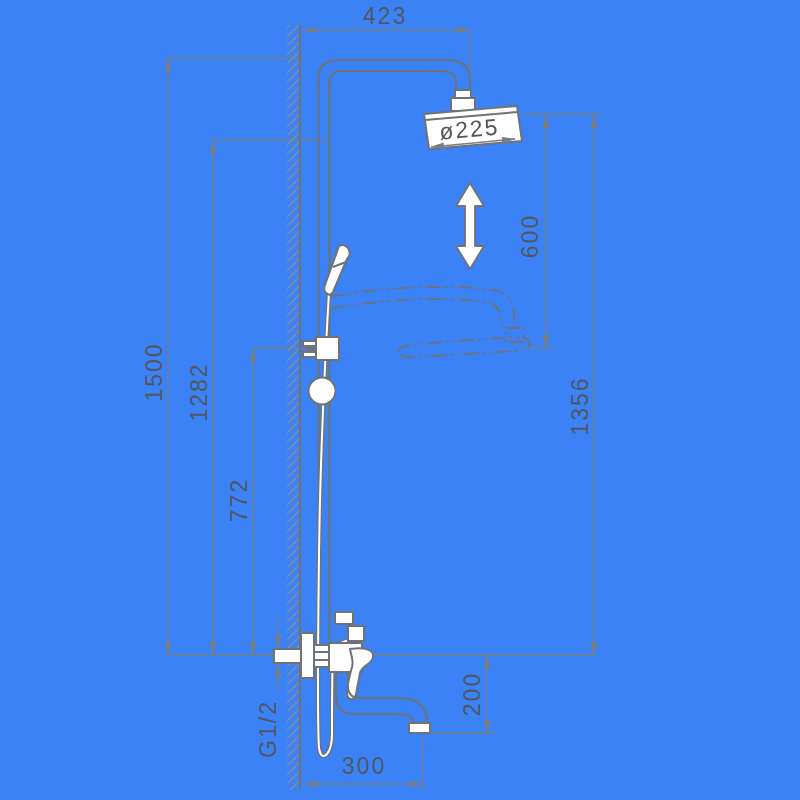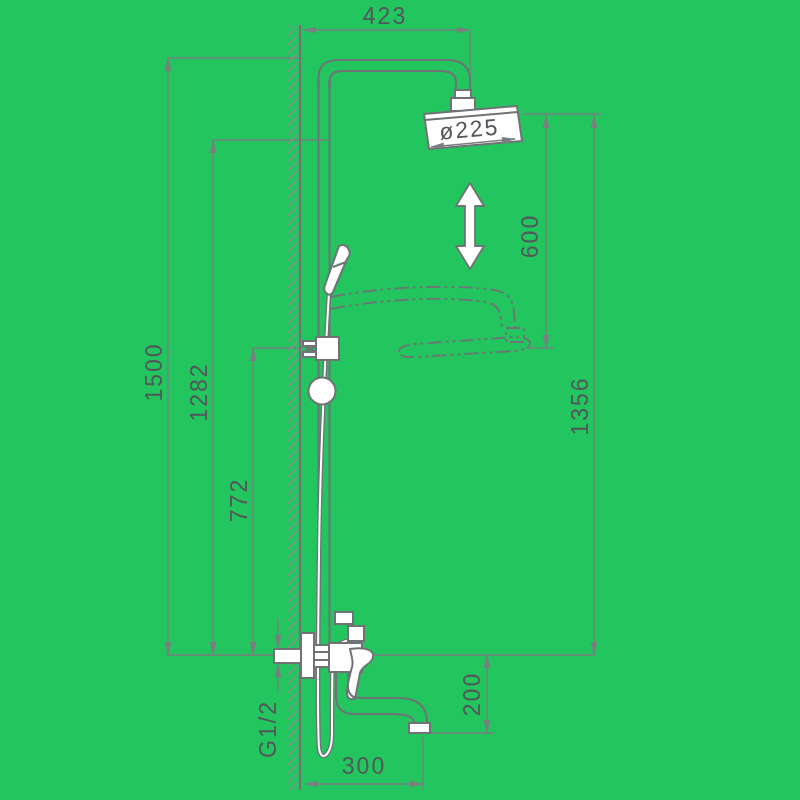--- a/index.html
+++ b/index.html
@@ -1,16 +1,16 @@
 <!DOCTYPE html>
 <html><head>
 <meta charset="utf-8">
 <style>
   html,body{margin:0;padding:0;background:#ffffff;}
-  .canvas{position:relative;width:800px;height:800px;background:#22c55e;overflow:hidden;
+  .canvas{position:relative;width:800px;height:800px;background:#3b82f6;overflow:hidden;
           font-family:"Liberation Sans", sans-serif;}
   svg text{fill:#53565a;font-family:"Liberation Sans", sans-serif;font-size:23px;letter-spacing:2px;}
   .dim{stroke:#7a7e81;stroke-width:1.3;fill:none;}
   .draw{stroke:#6f7376;stroke-width:2;fill:none;}
   .drawf{stroke:#6f7376;stroke-width:2;fill:#ffffff;}
   .phantom{stroke:#6f7376;stroke-width:1.8;fill:none;stroke-dasharray:14 4 3 4 3 4;}
   .hose-outer{stroke:#6f7376;stroke-width:4.6;fill:none;}
   .hose-inner{stroke:#ffffff;stroke-width:2;fill:none;}
 </style>
 </head>

